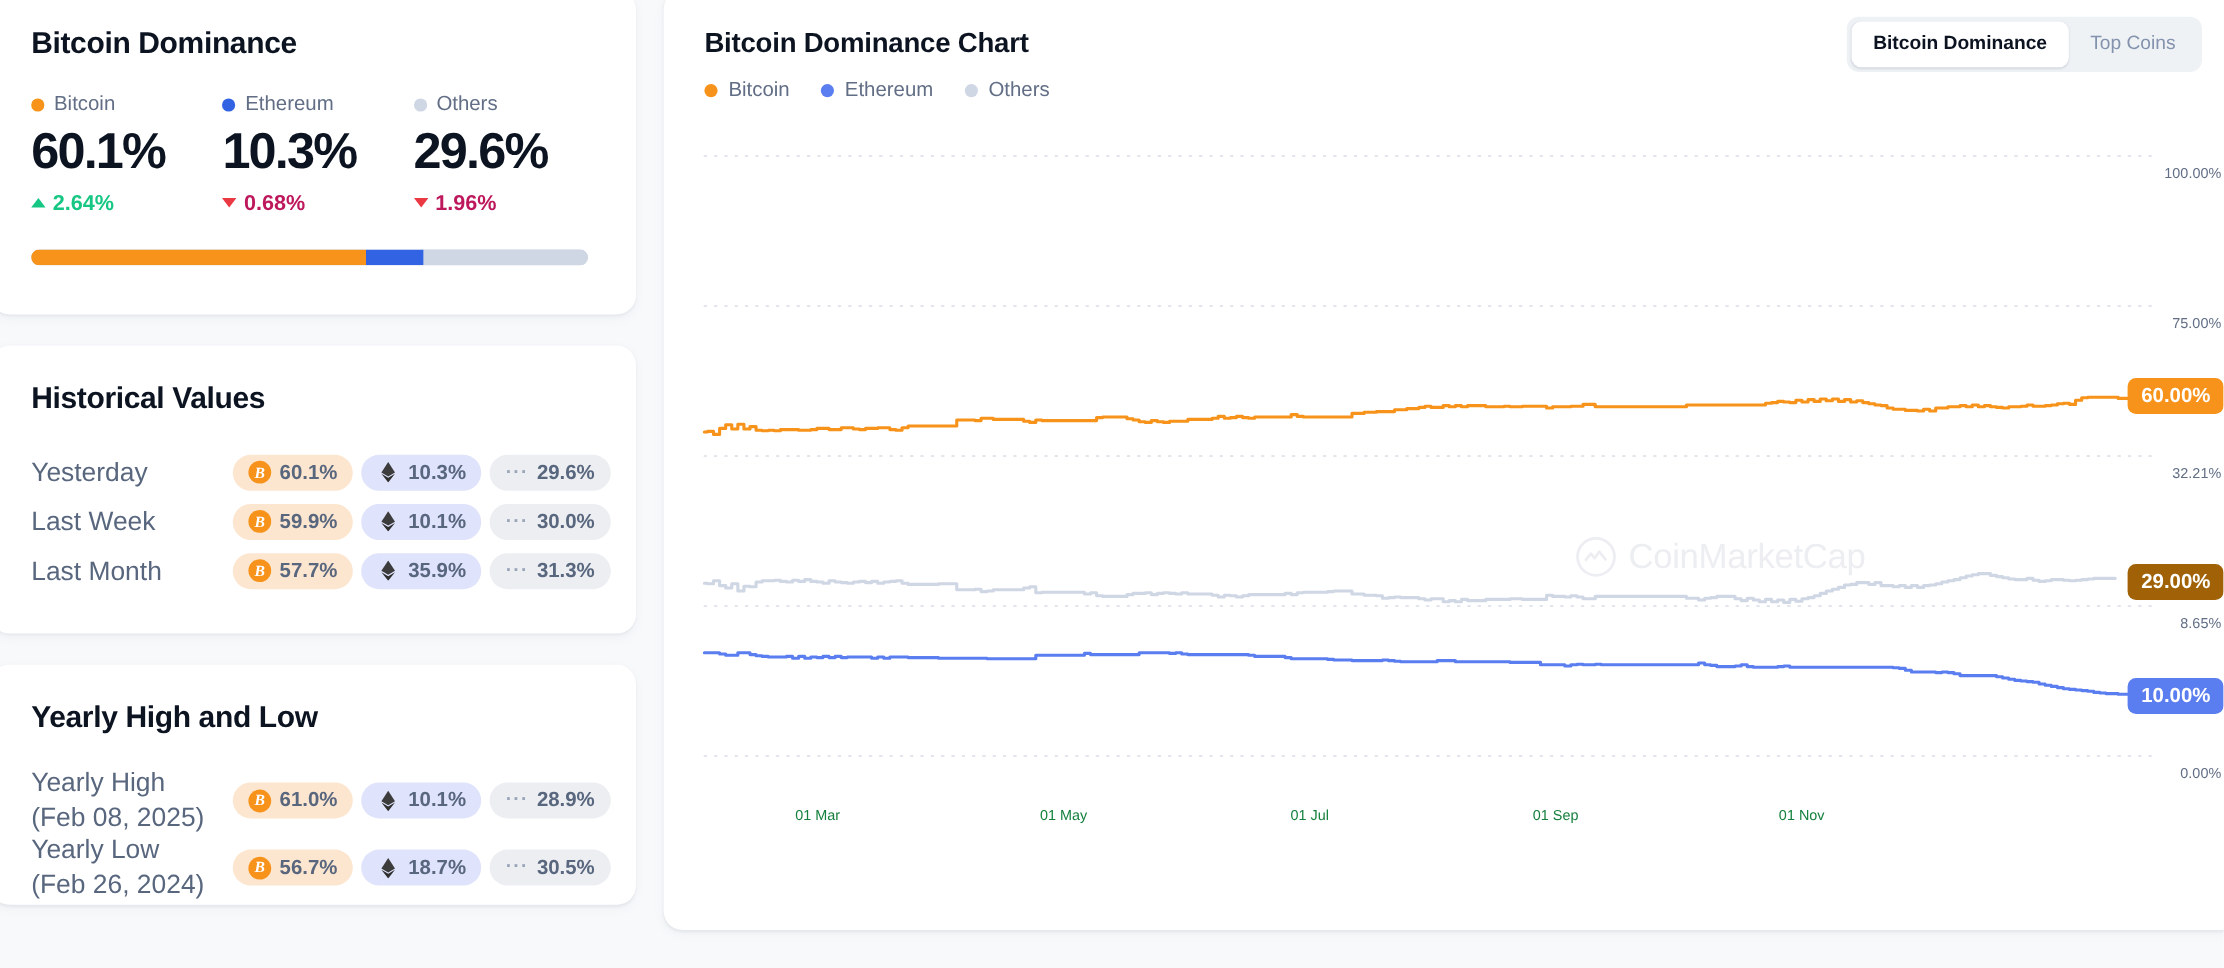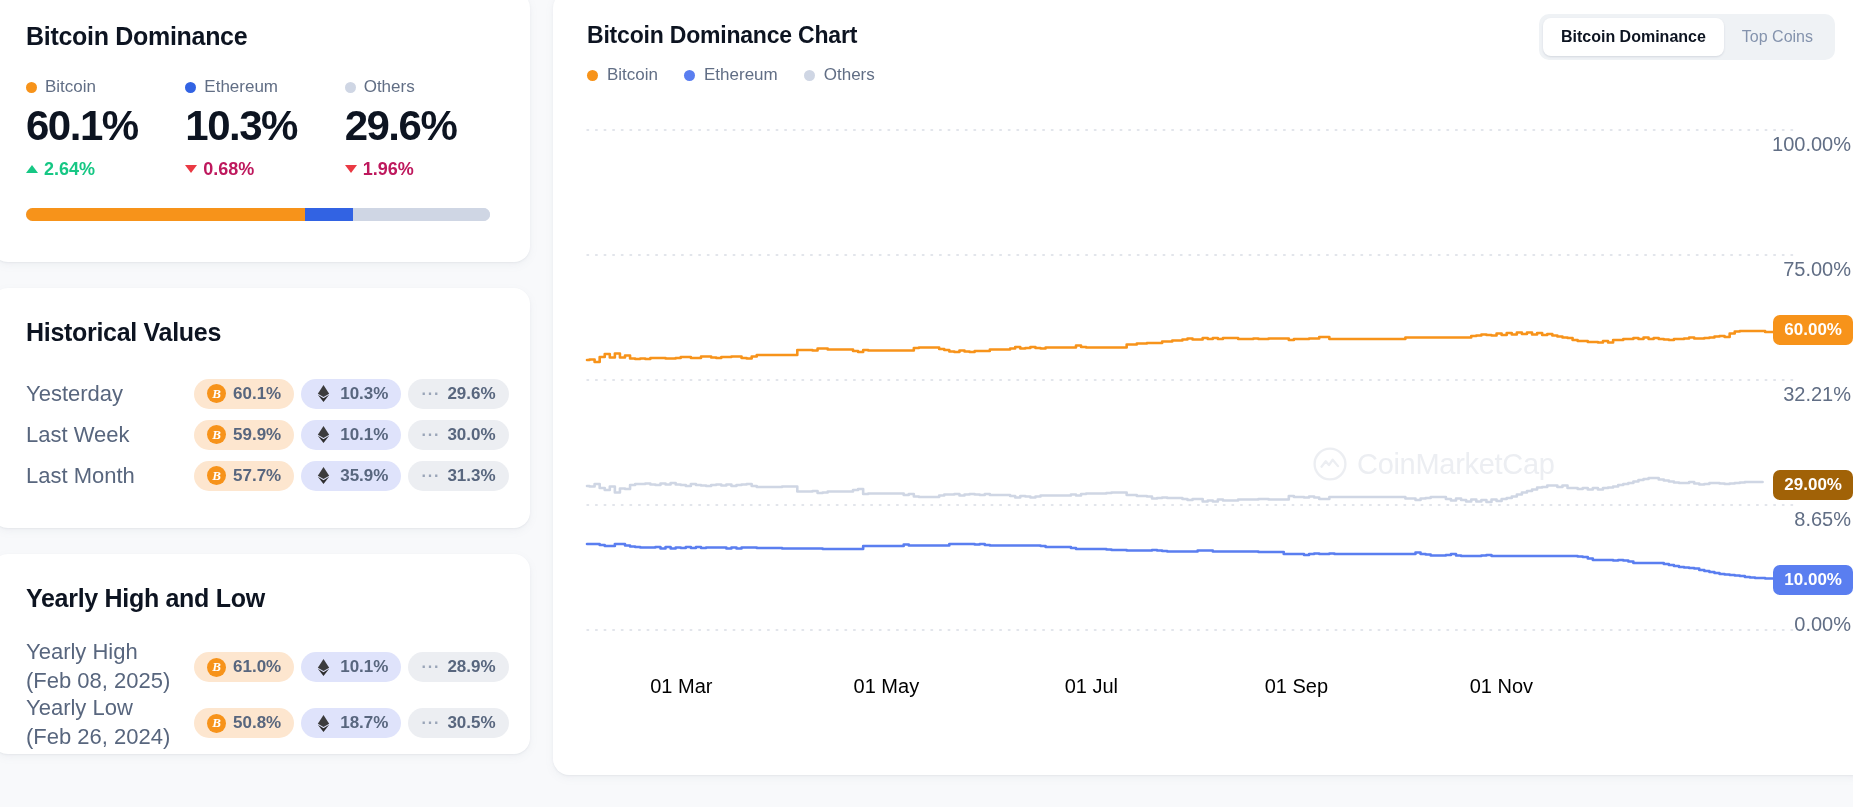--- a/index.html
+++ b/index.html
@@ -132,32 +132,32 @@
   .seg.range .seg-btn { padding: 0 14px; min-width: 48px; }
 
   
   .plot {
     position: absolute; left: 0; top: 120px;
     width: 1316px; height: 600px;
   }
   .plot svg { display: block; }
   .ylabel {
     position: absolute; right: 18px;
-    font-size: 20px; color: #616e85; white-space: nowrap;
+    font-size: 12px; color: #616e85; white-space: nowrap;
     transform: translateY(-50%);
   }
   .ybadge {
     position: absolute; right: 16px;
     font-size: 17px; font-weight: 700; color: #ffffff;
     padding: 5px 11px; border-radius: 7px; white-space: nowrap;
     transform: translateY(-50%);
   }
   .xlabel {
-    position: absolute; bottom: 14px;
-    font-size: 20px; color: #000000; white-space: nowrap;
+    position: absolute; bottom: 26px;
+    font-size: 12px; color: #15803d; white-space: nowrap;
     transform: translateX(-50%);
   }
   .watermark {
     position: absolute; left: 760px; top: 455px;
     display: flex; align-items: center; gap: 10px;
     font-size: 29px; color: #eceef2; font-weight: 500;
     pointer-events: none; letter-spacing: -0.3px;
   }
 </style>
 </head>
@@ -322,21 +322,21 @@
         </div>
 
         <div class="row2">
           <div class="row-label">
             <div>Yearly Low</div>
             <div>(Feb 26, 2024)</div>
           </div>
           <div class="chips">
             <span class="chip btc">
               <span class="ico btc">B</span>
-              <span>50.8%</span>
+              <span>56.7%</span>
             </span>
             <span class="chip eth">
               <span class="ico eth">
                 <svg width="13" height="17" viewBox="0 0 12 18">
                     <path d="M6 0 0 9.2 6 12.7 12 9.2z" fill="#3c3c3d"></path>
                     <path d="M6 13.9 0 10.4 6 18l6-7.6z" fill="#2f2f30"></path>
                   </svg>
               </span>
               <span>18.7%</span>
             </span>
@@ -382,21 +382,21 @@
         <svg width="1316" height="600">
           <line x1="34" x2="1240" y1="518" y2="518" stroke="#d9dde5" stroke-width="1.4" stroke-dasharray="1.6 7" stroke-linecap="round"></line>
           <line x1="34" x2="1240" y1="393" y2="393" stroke="#d9dde5" stroke-width="1.4" stroke-dasharray="1.6 7" stroke-linecap="round"></line>
           <line x1="34" x2="1240" y1="268" y2="268" stroke="#d9dde5" stroke-width="1.4" stroke-dasharray="1.6 7" stroke-linecap="round"></line>
           <line x1="34" x2="1240" y1="143" y2="143" stroke="#d9dde5" stroke-width="1.4" stroke-dasharray="1.6 7" stroke-linecap="round"></line>
           <line x1="34" x2="1240" y1="18" y2="18" stroke="#d9dde5" stroke-width="1.4" stroke-dasharray="1.6 7" stroke-linecap="round"></line>
           <path d="M34.00 248.00 L36.53 248.00 L36.53 247.50 L39.07 247.50 L41.60 247.50 L41.60 250.00 L44.13 250.00 L46.67 250.00 L46.67 245.00 L49.20 245.00 L51.74 245.00 L51.74 242.00 L54.27 242.00 L56.80 242.00 L56.80 245.50 L59.34 245.50 L61.87 245.50 L61.87 241.50 L64.40 241.50 L66.94 241.50 L66.94 245.50 L69.47 245.50 L72.00 245.50 L72.00 243.50 L74.54 243.50 L77.07 243.50 L77.07 246.50 L79.61 246.50 L82.14 246.50 L82.14 247.00 L84.67 247.00 L87.21 247.00 L87.21 246.50 L89.74 246.50 L92.27 246.50 L92.27 247.00 L94.81 247.00 L97.34 247.00 L97.34 246.00 L99.87 246.00 L102.41 246.00 L102.41 246.00 L104.94 246.00 L107.47 246.00 L107.47 246.00 L110.01 246.00 L112.54 246.00 L112.54 246.50 L115.08 246.50 L117.61 246.50 L117.61 246.50 L120.14 246.50 L122.68 246.50 L122.68 246.00 L125.21 246.00 L127.74 246.00 L127.74 245.00 L130.28 245.00 L132.81 245.00 L132.81 245.00 L135.34 245.00 L137.88 245.00 L137.88 246.00 L140.41 246.00 L142.95 246.00 L142.95 246.00 L145.48 246.00 L148.01 246.00 L148.01 244.50 L150.55 244.50 L153.08 244.50 L153.08 244.50 L155.61 244.50 L158.15 244.50 L158.15 245.50 L160.68 245.50 L163.21 245.50 L163.21 246.00 L165.75 246.00 L168.28 246.00 L168.28 245.00 L170.82 245.00 L173.35 245.00 L173.35 245.00 L175.88 245.00 L178.42 245.00 L178.42 244.50 L180.95 244.50 L183.48 244.50 L183.48 244.50 L186.02 244.50 L188.55 244.50 L188.55 246.00 L191.08 246.00 L193.62 246.00 L193.62 246.50 L196.15 246.50 L198.68 246.50 L198.68 244.50 L201.22 244.50 L203.75 244.50 L203.75 243.00 L206.29 243.00 L208.82 243.00 L208.82 243.00 L211.35 243.00 L213.89 243.00 L213.89 243.00 L216.42 243.00 L218.95 243.00 L218.95 243.00 L221.49 243.00 L224.02 243.00 L224.02 243.00 L226.55 243.00 L229.09 243.00 L229.09 243.00 L231.62 243.00 L234.16 243.00 L234.16 243.00 L236.69 243.00 L239.22 243.00 L239.22 243.00 L241.76 243.00 L244.29 243.00 L244.29 238.00 L246.82 238.00 L249.36 238.00 L249.36 238.00 L251.89 238.00 L254.42 238.00 L254.42 238.00 L256.96 238.00 L259.49 238.00 L259.49 238.50 L262.03 238.50 L264.56 238.50 L264.56 236.50 L267.09 236.50 L269.63 236.50 L269.63 236.50 L272.16 236.50 L274.69 236.50 L274.69 237.50 L277.23 237.50 L279.76 237.50 L279.76 237.50 L282.29 237.50 L284.83 237.50 L284.83 237.50 L287.36 237.50 L289.89 237.50 L289.89 237.50 L292.43 237.50 L294.96 237.50 L294.96 237.50 L297.50 237.50 L300.03 237.50 L300.03 239.00 L302.56 239.00 L305.10 239.00 L305.10 240.00 L307.63 240.00 L310.16 240.00 L310.16 238.00 L312.70 238.00 L315.23 238.00 L315.23 238.50 L317.76 238.50 L320.30 238.50 L320.30 238.50 L322.83 238.50 L325.37 238.50 L325.37 238.50 L327.90 238.50 L330.43 238.50 L330.43 238.50 L332.97 238.50 L335.50 238.50 L335.50 238.50 L338.03 238.50 L340.57 238.50 L340.57 238.50 L343.10 238.50 L345.63 238.50 L345.63 238.50 L348.17 238.50 L350.70 238.50 L350.70 238.50 L353.24 238.50 L355.77 238.50 L355.77 238.50 L358.30 238.50 L360.84 238.50 L360.84 236.00 L363.37 236.00 L365.90 236.00 L365.90 235.50 L368.44 235.50 L370.97 235.50 L370.97 235.50 L373.50 235.50 L376.04 235.50 L376.04 235.50 L378.57 235.50 L381.11 235.50 L381.11 235.50 L383.64 235.50 L386.17 235.50 L386.17 237.00 L388.71 237.00 L391.24 237.00 L391.24 238.00 L393.77 238.00 L396.31 238.00 L396.31 239.50 L398.84 239.50 L401.37 239.50 L401.37 240.00 L403.91 240.00 L406.44 240.00 L406.44 238.50 L408.97 238.50 L411.51 238.50 L411.51 239.50 L414.04 239.50 L416.58 239.50 L416.58 240.00 L419.11 240.00 L421.64 240.00 L421.64 239.00 L424.18 239.00 L426.71 239.00 L426.71 239.00 L429.24 239.00 L431.78 239.00 L431.78 239.00 L434.31 239.00 L436.84 239.00 L436.84 237.50 L439.38 237.50 L441.91 237.50 L441.91 237.50 L444.45 237.50 L446.98 237.50 L446.98 237.50 L449.51 237.50 L452.05 237.50 L452.05 237.50 L454.58 237.50 L457.11 237.50 L457.11 236.50 L459.65 236.50 L462.18 236.50 L462.18 235.00 L464.71 235.00 L467.25 235.00 L467.25 236.50 L469.78 236.50 L472.32 236.50 L472.32 236.00 L474.85 236.00 L477.38 236.00 L477.38 235.00 L479.92 235.00 L482.45 235.00 L482.45 236.00 L484.98 236.00 L487.52 236.00 L487.52 236.50 L490.05 236.50 L492.58 236.50 L492.58 235.50 L495.12 235.50 L497.65 235.50 L497.65 235.50 L500.18 235.50 L502.72 235.50 L502.72 235.50 L505.25 235.50 L507.79 235.50 L507.79 235.50 L510.32 235.50 L512.85 235.50 L512.85 235.50 L515.39 235.50 L517.92 235.50 L517.92 235.50 L520.45 235.50 L522.99 235.50 L522.99 233.50 L525.52 233.50 L528.05 233.50 L528.05 235.00 L530.59 235.00 L533.12 235.00 L533.12 235.50 L535.66 235.50 L538.19 235.50 L538.19 235.50 L540.72 235.50 L543.26 235.50 L543.26 235.50 L545.79 235.50 L548.32 235.50 L548.32 235.50 L550.86 235.50 L553.39 235.50 L553.39 235.50 L555.92 235.50 L558.46 235.50 L558.46 235.50 L560.99 235.50 L563.53 235.50 L563.53 235.50 L566.06 235.50 L568.59 235.50 L568.59 235.50 L571.13 235.50 L573.66 235.50 L573.66 232.50 L576.19 232.50 L578.73 232.50 L578.73 232.50 L581.26 232.50 L583.79 232.50 L583.79 231.50 L586.33 231.50 L588.86 231.50 L588.86 231.50 L591.39 231.50 L593.93 231.50 L593.93 231.00 L596.46 231.00 L599.00 231.00 L599.00 231.00 L601.53 231.00 L604.06 231.00 L604.06 231.00 L606.60 231.00 L609.13 231.00 L609.13 229.50 L611.66 229.50 L614.20 229.50 L614.20 229.50 L616.73 229.50 L619.26 229.50 L619.26 228.50 L621.80 228.50 L624.33 228.50 L624.33 228.50 L626.87 228.50 L629.40 228.50 L629.40 227.50 L631.93 227.50 L634.47 227.50 L634.47 226.50 L637.00 226.50 L639.53 226.50 L639.53 227.50 L642.07 227.50 L644.60 227.50 L644.60 227.50 L647.13 227.50 L649.67 227.50 L649.67 226.00 L652.20 226.00 L654.74 226.00 L654.74 227.00 L657.27 227.00 L659.80 227.00 L659.80 226.00 L662.34 226.00 L664.87 226.00 L664.87 227.00 L667.40 227.00 L669.94 227.00 L669.94 226.00 L672.47 226.00 L675.00 226.00 L675.00 226.00 L677.54 226.00 L680.07 226.00 L680.07 226.00 L682.61 226.00 L685.14 226.00 L685.14 227.00 L687.67 227.00 L690.21 227.00 L690.21 227.00 L692.74 227.00 L695.27 227.00 L695.27 227.00 L697.81 227.00 L700.34 227.00 L700.34 226.50 L702.87 226.50 L705.41 226.50 L705.41 227.00 L707.94 227.00 L710.47 227.00 L710.47 227.00 L713.01 227.00 L715.54 227.00 L715.54 226.50 L718.08 226.50 L720.61 226.50 L720.61 226.50 L723.14 226.50 L725.68 226.50 L725.68 226.50 L728.21 226.50 L730.74 226.50 L730.74 226.50 L733.28 226.50 L735.81 226.50 L735.81 228.00 L738.34 228.00 L740.88 228.00 L740.88 227.00 L743.41 227.00 L745.95 227.00 L745.95 227.00 L748.48 227.00 L751.01 227.00 L751.01 227.00 L753.55 227.00 L756.08 227.00 L756.08 226.50 L758.61 226.50 L761.15 226.50 L761.15 226.50 L763.68 226.50 L766.21 226.50 L766.21 225.00 L768.75 225.00 L771.28 225.00 L771.28 225.00 L773.82 225.00 L776.35 225.00 L776.35 227.00 L778.88 227.00 L781.42 227.00 L781.42 227.00 L783.95 227.00 L786.48 227.00 L786.48 227.00 L789.02 227.00 L791.55 227.00 L791.55 227.00 L794.08 227.00 L796.62 227.00 L796.62 227.00 L799.15 227.00 L801.68 227.00 L801.68 227.00 L804.22 227.00 L806.75 227.00 L806.75 227.00 L809.29 227.00 L811.82 227.00 L811.82 227.00 L814.35 227.00 L816.89 227.00 L816.89 227.00 L819.42 227.00 L821.95 227.00 L821.95 227.00 L824.49 227.00 L827.02 227.00 L827.02 227.00 L829.55 227.00 L832.09 227.00 L832.09 227.00 L834.62 227.00 L837.16 227.00 L837.16 227.00 L839.69 227.00 L842.22 227.00 L842.22 227.00 L844.76 227.00 L847.29 227.00 L847.29 227.00 L849.82 227.00 L852.36 227.00 L852.36 225.50 L854.89 225.50 L857.42 225.50 L857.42 225.50 L859.96 225.50 L862.49 225.50 L862.49 225.50 L865.03 225.50 L867.56 225.50 L867.56 225.50 L870.09 225.50 L872.63 225.50 L872.63 225.50 L875.16 225.50 L877.69 225.50 L877.69 225.50 L880.23 225.50 L882.76 225.50 L882.76 225.50 L885.29 225.50 L887.83 225.50 L887.83 225.50 L890.36 225.50 L892.89 225.50 L892.89 225.50 L895.43 225.50 L897.96 225.50 L897.96 225.50 L900.50 225.50 L903.03 225.50 L903.03 225.50 L905.56 225.50 L908.10 225.50 L908.10 225.50 L910.63 225.50 L913.16 225.50 L913.16 225.50 L915.70 225.50 L918.23 225.50 L918.23 224.00 L920.76 224.00 L923.30 224.00 L923.30 223.50 L925.83 223.50 L928.37 223.50 L928.37 222.50 L930.90 222.50 L933.43 222.50 L933.43 223.00 L935.97 223.00 L938.50 223.00 L938.50 223.50 L941.03 223.50 L943.57 223.50 L943.57 221.50 L946.10 221.50 L948.63 221.50 L948.63 223.00 L951.17 223.00 L953.70 223.00 L953.70 221.00 L956.24 221.00 L958.77 221.00 L958.77 222.50 L961.30 222.50 L963.84 222.50 L963.84 220.50 L966.37 220.50 L968.90 220.50 L968.90 222.00 L971.44 222.00 L973.97 222.00 L973.97 220.50 L976.50 220.50 L979.04 220.50 L979.04 222.50 L981.57 222.50 L984.11 222.50 L984.11 221.00 L986.64 221.00 L989.17 221.00 L989.17 223.00 L991.71 223.00 L994.24 223.00 L994.24 222.00 L996.77 222.00 L999.31 222.00 L999.31 223.50 L1001.84 223.50 L1004.37 223.50 L1004.37 224.50 L1006.91 224.50 L1009.44 224.50 L1009.44 225.50 L1011.97 225.50 L1014.51 225.50 L1014.51 226.00 L1017.04 226.00 L1019.58 226.00 L1019.58 228.00 L1022.11 228.00 L1024.64 228.00 L1024.64 229.00 L1027.18 229.00 L1029.71 229.00 L1029.71 229.00 L1032.24 229.00 L1034.78 229.00 L1034.78 230.00 L1037.31 230.00 L1039.84 230.00 L1039.84 230.00 L1042.38 230.00 L1044.91 230.00 L1044.91 230.50 L1047.45 230.50 L1049.98 230.50 L1049.98 229.00 L1052.51 229.00 L1055.05 229.00 L1055.05 230.50 L1057.58 230.50 L1060.11 230.50 L1060.11 228.00 L1062.65 228.00 L1065.18 228.00 L1065.18 228.00 L1067.71 228.00 L1070.25 228.00 L1070.25 227.00 L1072.78 227.00 L1075.32 227.00 L1075.32 227.00 L1077.85 227.00 L1080.38 227.00 L1080.38 226.00 L1082.92 226.00 L1085.45 226.00 L1085.45 227.00 L1087.98 227.00 L1090.52 227.00 L1090.52 225.50 L1093.05 225.50 L1095.58 225.50 L1095.58 227.00 L1098.12 227.00 L1100.65 227.00 L1100.65 226.00 L1103.18 226.00 L1105.72 226.00 L1105.72 227.00 L1108.25 227.00 L1110.79 227.00 L1110.79 227.50 L1113.32 227.50 L1115.85 227.50 L1115.85 228.00 L1118.39 228.00 L1120.92 228.00 L1120.92 227.00 L1123.45 227.00 L1125.99 227.00 L1125.99 227.00 L1128.52 227.00 L1131.05 227.00 L1131.05 226.50 L1133.59 226.50 L1136.12 226.50 L1136.12 225.50 L1138.66 225.50 L1141.19 225.50 L1141.19 226.50 L1143.72 226.50 L1146.26 226.50 L1146.26 226.50 L1148.79 226.50 L1151.32 226.50 L1151.32 226.00 L1153.86 226.00 L1156.39 226.00 L1156.39 225.50 L1158.92 225.50 L1161.46 225.50 L1161.46 224.50 L1163.99 224.50 L1166.53 224.50 L1166.53 224.00 L1169.06 224.00 L1171.59 224.00 L1171.59 225.00 L1174.13 225.00 L1176.66 225.00 L1176.66 221.50 L1179.19 221.50 L1181.73 221.50 L1181.73 219.50 L1184.26 219.50 L1186.79 219.50 L1186.79 219.00 L1189.33 219.00 L1191.86 219.00 L1191.86 219.00 L1194.39 219.00 L1196.93 219.00 L1196.93 219.00 L1199.46 219.00 L1202.00 219.00 L1202.00 219.00 L1204.53 219.00 L1207.06 219.00 L1207.06 219.00 L1209.60 219.00 L1212.13 219.00 L1212.13 220.00 L1214.66 220.00 L1217.20 220.00 L1217.20 220.00 L1219.73 220.00 L1222.26 220.00 L1222.26 218.50 L1224.80 218.50 L1227.33 218.50 L1227.33 218.00 L1229.87 218.00 L1232.40 218.00 L1232.40 218.00 L1234.93 218.00 L1237.47 218.00 L1237.47 217.50 L1240.00 217.50" fill="none" stroke="#f7931a" stroke-width="2.6" stroke-linejoin="round" stroke-linecap="round"></path>
           <path d="M34.00 432.00 L36.53 432.00 L36.53 432.00 L39.07 432.00 L41.60 432.00 L41.60 432.00 L44.13 432.00 L46.67 432.00 L46.67 433.00 L49.20 433.00 L51.74 433.00 L51.74 434.00 L54.27 434.00 L56.80 434.00 L56.80 434.00 L59.34 434.00 L61.87 434.00 L61.87 432.00 L64.40 432.00 L66.94 432.00 L66.94 432.00 L69.47 432.00 L72.00 432.00 L72.00 433.50 L74.54 433.50 L77.07 433.50 L77.07 434.50 L79.61 434.50 L82.14 434.50 L82.14 435.00 L84.67 435.00 L87.21 435.00 L87.21 435.50 L89.74 435.50 L92.27 435.50 L92.27 435.50 L94.81 435.50 L97.34 435.50 L97.34 435.50 L99.87 435.50 L102.41 435.50 L102.41 435.00 L104.94 435.00 L107.47 435.00 L107.47 436.50 L110.01 436.50 L112.54 436.50 L112.54 435.00 L115.08 435.00 L117.61 435.00 L117.61 436.50 L120.14 436.50 L122.68 436.50 L122.68 435.50 L125.21 435.50 L127.74 435.50 L127.74 436.00 L130.28 436.00 L132.81 436.00 L132.81 435.00 L135.34 435.00 L137.88 435.00 L137.88 436.00 L140.41 436.00 L142.95 436.00 L142.95 435.00 L145.48 435.00 L148.01 435.00 L148.01 436.00 L150.55 436.00 L153.08 436.00 L153.08 435.50 L155.61 435.50 L158.15 435.50 L158.15 435.50 L160.68 435.50 L163.21 435.50 L163.21 435.50 L165.75 435.50 L168.28 435.50 L168.28 435.50 L170.82 435.50 L173.35 435.50 L173.35 436.50 L175.88 436.50 L178.42 436.50 L178.42 435.50 L180.95 435.50 L183.48 435.50 L183.48 436.50 L186.02 436.50 L188.55 436.50 L188.55 435.50 L191.08 435.50 L193.62 435.50 L193.62 435.50 L196.15 435.50 L198.68 435.50 L198.68 435.50 L201.22 435.50 L203.75 435.50 L203.75 436.00 L206.29 436.00 L208.82 436.00 L208.82 436.00 L211.35 436.00 L213.89 436.00 L213.89 436.00 L216.42 436.00 L218.95 436.00 L218.95 436.00 L221.49 436.00 L224.02 436.00 L224.02 436.00 L226.55 436.00 L229.09 436.00 L229.09 436.50 L231.62 436.50 L234.16 436.50 L234.16 436.50 L236.69 436.50 L239.22 436.50 L239.22 436.50 L241.76 436.50 L244.29 436.50 L244.29 436.50 L246.82 436.50 L249.36 436.50 L249.36 436.50 L251.89 436.50 L254.42 436.50 L254.42 436.50 L256.96 436.50 L259.49 436.50 L259.49 436.50 L262.03 436.50 L264.56 436.50 L264.56 436.50 L267.09 436.50 L269.63 436.50 L269.63 437.00 L272.16 437.00 L274.69 437.00 L274.69 437.00 L277.23 437.00 L279.76 437.00 L279.76 437.00 L282.29 437.00 L284.83 437.00 L284.83 437.00 L287.36 437.00 L289.89 437.00 L289.89 437.00 L292.43 437.00 L294.96 437.00 L294.96 437.00 L297.50 437.00 L300.03 437.00 L300.03 437.00 L302.56 437.00 L305.10 437.00 L305.10 437.00 L307.63 437.00 L310.16 437.00 L310.16 434.00 L312.70 434.00 L315.23 434.00 L315.23 434.00 L317.76 434.00 L320.30 434.00 L320.30 434.00 L322.83 434.00 L325.37 434.00 L325.37 434.00 L327.90 434.00 L330.43 434.00 L330.43 434.00 L332.97 434.00 L335.50 434.00 L335.50 434.00 L338.03 434.00 L340.57 434.00 L340.57 434.00 L343.10 434.00 L345.63 434.00 L345.63 434.00 L348.17 434.00 L350.70 434.00 L350.70 432.50 L353.24 432.50 L355.77 432.50 L355.77 433.50 L358.30 433.50 L360.84 433.50 L360.84 433.50 L363.37 433.50 L365.90 433.50 L365.90 433.50 L368.44 433.50 L370.97 433.50 L370.97 433.50 L373.50 433.50 L376.04 433.50 L376.04 433.50 L378.57 433.50 L381.11 433.50 L381.11 433.50 L383.64 433.50 L386.17 433.50 L386.17 433.50 L388.71 433.50 L391.24 433.50 L391.24 433.50 L393.77 433.50 L396.31 433.50 L396.31 432.00 L398.84 432.00 L401.37 432.00 L401.37 432.00 L403.91 432.00 L406.44 432.00 L406.44 432.00 L408.97 432.00 L411.51 432.00 L411.51 432.00 L414.04 432.00 L416.58 432.00 L416.58 432.00 L419.11 432.00 L421.64 432.00 L421.64 432.50 L424.18 432.50 L426.71 432.50 L426.71 432.00 L429.24 432.00 L431.78 432.00 L431.78 433.00 L434.31 433.00 L436.84 433.00 L436.84 433.50 L439.38 433.50 L441.91 433.50 L441.91 433.50 L444.45 433.50 L446.98 433.50 L446.98 433.50 L449.51 433.50 L452.05 433.50 L452.05 433.50 L454.58 433.50 L457.11 433.50 L457.11 433.50 L459.65 433.50 L462.18 433.50 L462.18 433.50 L464.71 433.50 L467.25 433.50 L467.25 433.50 L469.78 433.50 L472.32 433.50 L472.32 433.50 L474.85 433.50 L477.38 433.50 L477.38 433.50 L479.92 433.50 L482.45 433.50 L482.45 433.50 L484.98 433.50 L487.52 433.50 L487.52 434.00 L490.05 434.00 L492.58 434.00 L492.58 435.00 L495.12 435.00 L497.65 435.00 L497.65 435.00 L500.18 435.00 L502.72 435.00 L502.72 435.00 L505.25 435.00 L507.79 435.00 L507.79 435.00 L510.32 435.00 L512.85 435.00 L512.85 435.00 L515.39 435.00 L517.92 435.00 L517.92 436.00 L520.45 436.00 L522.99 436.00 L522.99 437.00 L525.52 437.00 L528.05 437.00 L528.05 437.00 L530.59 437.00 L533.12 437.00 L533.12 437.00 L535.66 437.00 L538.19 437.00 L538.19 437.00 L540.72 437.00 L543.26 437.00 L543.26 437.00 L545.79 437.00 L548.32 437.00 L548.32 437.00 L550.86 437.00 L553.39 437.00 L553.39 437.50 L555.92 437.50 L558.46 437.50 L558.46 438.00 L560.99 438.00 L563.53 438.00 L563.53 438.00 L566.06 438.00 L568.59 438.00 L568.59 438.00 L571.13 438.00 L573.66 438.00 L573.66 438.50 L576.19 438.50 L578.73 438.50 L578.73 438.50 L581.26 438.50 L583.79 438.50 L583.79 438.50 L586.33 438.50 L588.86 438.50 L588.86 438.50 L591.39 438.50 L593.93 438.50 L593.93 438.50 L596.46 438.50 L599.00 438.50 L599.00 438.00 L601.53 438.00 L604.06 438.00 L604.06 438.50 L606.60 438.50 L609.13 438.50 L609.13 439.00 L611.66 439.00 L614.20 439.00 L614.20 439.50 L616.73 439.50 L619.26 439.50 L619.26 439.50 L621.80 439.50 L624.33 439.50 L624.33 439.50 L626.87 439.50 L629.40 439.50 L629.40 439.50 L631.93 439.50 L634.47 439.50 L634.47 439.50 L637.00 439.50 L639.53 439.50 L639.53 439.50 L642.07 439.50 L644.60 439.50 L644.60 438.50 L647.13 438.50 L649.67 438.50 L649.67 438.50 L652.20 438.50 L654.74 438.50 L654.74 438.50 L657.27 438.50 L659.80 438.50 L659.80 439.50 L662.34 439.50 L664.87 439.50 L664.87 439.50 L667.40 439.50 L669.94 439.50 L669.94 439.50 L672.47 439.50 L675.00 439.50 L675.00 439.50 L677.54 439.50 L680.07 439.50 L680.07 439.50 L682.61 439.50 L685.14 439.50 L685.14 439.50 L687.67 439.50 L690.21 439.50 L690.21 439.50 L692.74 439.50 L695.27 439.50 L695.27 439.50 L697.81 439.50 L700.34 439.50 L700.34 439.50 L702.87 439.50 L705.41 439.50 L705.41 440.00 L707.94 440.00 L710.47 440.00 L710.47 440.00 L713.01 440.00 L715.54 440.00 L715.54 440.00 L718.08 440.00 L720.61 440.00 L720.61 440.00 L723.14 440.00 L725.68 440.00 L725.68 440.00 L728.21 440.00 L730.74 440.00 L730.74 442.00 L733.28 442.00 L735.81 442.00 L735.81 442.00 L738.34 442.00 L740.88 442.00 L740.88 442.00 L743.41 442.00 L745.95 442.00 L745.95 442.00 L748.48 442.00 L751.01 442.00 L751.01 443.00 L753.55 443.00 L756.08 443.00 L756.08 442.00 L758.61 442.00 L761.15 442.00 L761.15 441.50 L763.68 441.50 L766.21 441.50 L766.21 442.00 L768.75 442.00 L771.28 442.00 L771.28 442.00 L773.82 442.00 L776.35 442.00 L776.35 441.50 L778.88 441.50 L781.42 441.50 L781.42 442.00 L783.95 442.00 L786.48 442.00 L786.48 442.00 L789.02 442.00 L791.55 442.00 L791.55 442.00 L794.08 442.00 L796.62 442.00 L796.62 442.00 L799.15 442.00 L801.68 442.00 L801.68 442.00 L804.22 442.00 L806.75 442.00 L806.75 442.00 L809.29 442.00 L811.82 442.00 L811.82 442.00 L814.35 442.00 L816.89 442.00 L816.89 442.00 L819.42 442.00 L821.95 442.00 L821.95 442.00 L824.49 442.00 L827.02 442.00 L827.02 442.00 L829.55 442.00 L832.09 442.00 L832.09 442.00 L834.62 442.00 L837.16 442.00 L837.16 442.00 L839.69 442.00 L842.22 442.00 L842.22 442.00 L844.76 442.00 L847.29 442.00 L847.29 442.00 L849.82 442.00 L852.36 442.00 L852.36 442.00 L854.89 442.00 L857.42 442.00 L857.42 442.00 L859.96 442.00 L862.49 442.00 L862.49 440.50 L865.03 440.50 L867.56 440.50 L867.56 442.00 L870.09 442.00 L872.63 442.00 L872.63 442.50 L875.16 442.50 L877.69 442.50 L877.69 443.50 L880.23 443.50 L882.76 443.50 L882.76 443.50 L885.29 443.50 L887.83 443.50 L887.83 443.50 L890.36 443.50 L892.89 443.50 L892.89 443.00 L895.43 443.00 L897.96 443.00 L897.96 442.00 L900.50 442.00 L903.03 442.00 L903.03 443.50 L905.56 443.50 L908.10 443.50 L908.10 444.00 L910.63 444.00 L913.16 444.00 L913.16 444.00 L915.70 444.00 L918.23 444.00 L918.23 444.00 L920.76 444.00 L923.30 444.00 L923.30 444.00 L925.83 444.00 L928.37 444.00 L928.37 443.50 L930.90 443.50 L933.43 443.50 L933.43 443.00 L935.97 443.00 L938.50 443.00 L938.50 444.00 L941.03 444.00 L943.57 444.00 L943.57 444.00 L946.10 444.00 L948.63 444.00 L948.63 444.00 L951.17 444.00 L953.70 444.00 L953.70 444.00 L956.24 444.00 L958.77 444.00 L958.77 444.00 L961.30 444.00 L963.84 444.00 L963.84 444.00 L966.37 444.00 L968.90 444.00 L968.90 444.00 L971.44 444.00 L973.97 444.00 L973.97 444.00 L976.50 444.00 L979.04 444.00 L979.04 444.00 L981.57 444.00 L984.11 444.00 L984.11 444.00 L986.64 444.00 L989.17 444.00 L989.17 444.00 L991.71 444.00 L994.24 444.00 L994.24 444.00 L996.77 444.00 L999.31 444.00 L999.31 444.00 L1001.84 444.00 L1004.37 444.00 L1004.37 444.00 L1006.91 444.00 L1009.44 444.00 L1009.44 444.00 L1011.97 444.00 L1014.51 444.00 L1014.51 444.00 L1017.04 444.00 L1019.58 444.00 L1019.58 444.00 L1022.11 444.00 L1024.64 444.00 L1024.64 444.50 L1027.18 444.50 L1029.71 444.50 L1029.71 445.00 L1032.24 445.00 L1034.78 445.00 L1034.78 446.50 L1037.31 446.50 L1039.84 446.50 L1039.84 448.00 L1042.38 448.00 L1044.91 448.00 L1044.91 448.00 L1047.45 448.00 L1049.98 448.00 L1049.98 448.00 L1052.51 448.00 L1055.05 448.00 L1055.05 448.00 L1057.58 448.00 L1060.11 448.00 L1060.11 448.50 L1062.65 448.50 L1065.18 448.50 L1065.18 448.00 L1067.71 448.00 L1070.25 448.00 L1070.25 448.50 L1072.78 448.50 L1075.32 448.50 L1075.32 449.50 L1077.85 449.50 L1080.38 449.50 L1080.38 451.00 L1082.92 451.00 L1085.45 451.00 L1085.45 451.00 L1087.98 451.00 L1090.52 451.00 L1090.52 451.00 L1093.05 451.00 L1095.58 451.00 L1095.58 451.00 L1098.12 451.00 L1100.65 451.00 L1100.65 451.00 L1103.18 451.00 L1105.72 451.00 L1105.72 451.00 L1108.25 451.00 L1110.79 451.00 L1110.79 452.00 L1113.32 452.00 L1115.85 452.00 L1115.85 453.00 L1118.39 453.00 L1120.92 453.00 L1120.92 454.00 L1123.45 454.00 L1125.99 454.00 L1125.99 455.00 L1128.52 455.00 L1131.05 455.00 L1131.05 455.50 L1133.59 455.50 L1136.12 455.50 L1136.12 456.00 L1138.66 456.00 L1141.19 456.00 L1141.19 456.50 L1143.72 456.50 L1146.26 456.50 L1146.26 458.00 L1148.79 458.00 L1151.32 458.00 L1151.32 459.00 L1153.86 459.00 L1156.39 459.00 L1156.39 460.00 L1158.92 460.00 L1161.46 460.00 L1161.46 461.00 L1163.99 461.00 L1166.53 461.00 L1166.53 462.00 L1169.06 462.00 L1171.59 462.00 L1171.59 462.50 L1174.13 462.50 L1176.66 462.50 L1176.66 463.00 L1179.19 463.00 L1181.73 463.00 L1181.73 463.50 L1184.26 463.50 L1186.79 463.50 L1186.79 464.00 L1189.33 464.00 L1191.86 464.00 L1191.86 465.00 L1194.39 465.00 L1196.93 465.00 L1196.93 465.50 L1199.46 465.50 L1202.00 465.50 L1202.00 466.00 L1204.53 466.00 L1207.06 466.00 L1207.06 466.00 L1209.60 466.00 L1212.13 466.00 L1212.13 466.50 L1214.66 466.50 L1217.20 466.50 L1217.20 466.50 L1219.73 466.50 L1222.26 466.50 L1222.26 466.50 L1224.80 466.50 L1227.33 466.50 L1227.33 466.50 L1229.87 466.50 L1232.40 466.50 L1232.40 466.50 L1234.93 466.50" fill="none" stroke="#5a7ef0" stroke-width="2.6" stroke-linejoin="round" stroke-linecap="round"></path>
           <path d="M34.00 374.00 L36.53 374.00 L36.53 374.50 L39.07 374.50 L41.60 374.50 L41.60 372.00 L44.13 372.00 L46.67 372.00 L46.67 376.00 L49.20 376.00 L51.74 376.00 L51.74 378.00 L54.27 378.00 L56.80 378.00 L56.80 374.50 L59.34 374.50 L61.87 374.50 L61.87 380.50 L64.40 380.50 L66.94 380.50 L66.94 376.50 L69.47 376.50 L72.00 376.50 L72.00 377.00 L74.54 377.00 L77.07 377.00 L77.07 373.00 L79.61 373.00 L82.14 373.00 L82.14 372.00 L84.67 372.00 L87.21 372.00 L87.21 372.00 L89.74 372.00 L92.27 372.00 L92.27 371.50 L94.81 371.50 L97.34 371.50 L97.34 372.50 L99.87 372.50 L102.41 372.50 L102.41 373.00 L104.94 373.00 L107.47 373.00 L107.47 371.50 L110.01 371.50 L112.54 371.50 L112.54 372.50 L115.08 372.50 L117.61 372.50 L117.61 371.00 L120.14 371.00 L122.68 371.00 L122.68 372.50 L125.21 372.50 L127.74 372.50 L127.74 373.00 L130.28 373.00 L132.81 373.00 L132.81 374.00 L135.34 374.00 L137.88 374.00 L137.88 372.00 L140.41 372.00 L142.95 372.00 L142.95 373.00 L145.48 373.00 L148.01 373.00 L148.01 373.50 L150.55 373.50 L153.08 373.50 L153.08 374.00 L155.61 374.00 L158.15 374.00 L158.15 373.00 L160.68 373.00 L163.21 373.00 L163.21 372.50 L165.75 372.50 L168.28 372.50 L168.28 373.50 L170.82 373.50 L173.35 373.50 L173.35 372.50 L175.88 372.50 L178.42 372.50 L178.42 374.00 L180.95 374.00 L183.48 374.00 L183.48 373.00 L186.02 373.00 L188.55 373.00 L188.55 372.50 L191.08 372.50 L193.62 372.50 L193.62 372.00 L196.15 372.00 L198.68 372.00 L198.68 374.00 L201.22 374.00 L203.75 374.00 L203.75 375.00 L206.29 375.00 L208.82 375.00 L208.82 375.00 L211.35 375.00 L213.89 375.00 L213.89 375.00 L216.42 375.00 L218.95 375.00 L218.95 375.00 L221.49 375.00 L224.02 375.00 L224.02 375.00 L226.55 375.00 L229.09 375.00 L229.09 374.50 L231.62 374.50 L234.16 374.50 L234.16 374.50 L236.69 374.50 L239.22 374.50 L239.22 374.50 L241.76 374.50 L244.29 374.50 L244.29 379.50 L246.82 379.50 L249.36 379.50 L249.36 379.50 L251.89 379.50 L254.42 379.50 L254.42 379.50 L256.96 379.50 L259.49 379.50 L259.49 379.00 L262.03 379.00 L264.56 379.00 L264.56 381.00 L267.09 381.00 L269.63 381.00 L269.63 380.50 L272.16 380.50 L274.69 380.50 L274.69 379.50 L277.23 379.50 L279.76 379.50 L279.76 379.50 L282.29 379.50 L284.83 379.50 L284.83 379.50 L287.36 379.50 L289.89 379.50 L289.89 379.50 L292.43 379.50 L294.96 379.50 L294.96 379.50 L297.50 379.50 L300.03 379.50 L300.03 378.00 L302.56 378.00 L305.10 378.00 L305.10 377.00 L307.63 377.00 L310.16 377.00 L310.16 382.00 L312.70 382.00 L315.23 382.00 L315.23 381.50 L317.76 381.50 L320.30 381.50 L320.30 381.50 L322.83 381.50 L325.37 381.50 L325.37 381.50 L327.90 381.50 L330.43 381.50 L330.43 381.50 L332.97 381.50 L335.50 381.50 L335.50 381.50 L338.03 381.50 L340.57 381.50 L340.57 381.50 L343.10 381.50 L345.63 381.50 L345.63 381.50 L348.17 381.50 L350.70 381.50 L350.70 383.00 L353.24 383.00 L355.77 383.00 L355.77 382.00 L358.30 382.00 L360.84 382.00 L360.84 384.50 L363.37 384.50 L365.90 384.50 L365.90 385.00 L368.44 385.00 L370.97 385.00 L370.97 385.00 L373.50 385.00 L376.04 385.00 L376.04 385.00 L378.57 385.00 L381.11 385.00 L381.11 385.00 L383.64 385.00 L386.17 385.00 L386.17 383.50 L388.71 383.50 L391.24 383.50 L391.24 382.50 L393.77 382.50 L396.31 382.50 L396.31 382.50 L398.84 382.50 L401.37 382.50 L401.37 382.00 L403.91 382.00 L406.44 382.00 L406.44 383.50 L408.97 383.50 L411.51 383.50 L411.51 382.50 L414.04 382.50 L416.58 382.50 L416.58 382.00 L419.11 382.00 L421.64 382.00 L421.64 382.50 L424.18 382.50 L426.71 382.50 L426.71 383.00 L429.24 383.00 L431.78 383.00 L431.78 382.00 L434.31 382.00 L436.84 382.00 L436.84 383.00 L439.38 383.00 L441.91 383.00 L441.91 383.00 L444.45 383.00 L446.98 383.00 L446.98 383.00 L449.51 383.00 L452.05 383.00 L452.05 383.00 L454.58 383.00 L457.11 383.00 L457.11 384.00 L459.65 384.00 L462.18 384.00 L462.18 385.50 L464.71 385.50 L467.25 385.50 L467.25 384.00 L469.78 384.00 L472.32 384.00 L472.32 384.50 L474.85 384.50 L477.38 384.50 L477.38 385.50 L479.92 385.50 L482.45 385.50 L482.45 384.50 L484.98 384.50 L487.52 384.50 L487.52 383.50 L490.05 383.50 L492.58 383.50 L492.58 383.50 L495.12 383.50 L497.65 383.50 L497.65 383.50 L500.18 383.50 L502.72 383.50 L502.72 383.50 L505.25 383.50 L507.79 383.50 L507.79 383.50 L510.32 383.50 L512.85 383.50 L512.85 383.50 L515.39 383.50 L517.92 383.50 L517.92 382.50 L520.45 382.50 L522.99 382.50 L522.99 383.50 L525.52 383.50 L528.05 383.50 L528.05 382.00 L530.59 382.00 L533.12 382.00 L533.12 381.50 L535.66 381.50 L538.19 381.50 L538.19 381.50 L540.72 381.50 L543.26 381.50 L543.26 381.50 L545.79 381.50 L548.32 381.50 L548.32 381.50 L550.86 381.50 L553.39 381.50 L553.39 381.00 L555.92 381.00 L558.46 381.00 L558.46 380.50 L560.99 380.50 L563.53 380.50 L563.53 380.50 L566.06 380.50 L568.59 380.50 L568.59 380.50 L571.13 380.50 L573.66 380.50 L573.66 383.00 L576.19 383.00 L578.73 383.00 L578.73 383.00 L581.26 383.00 L583.79 383.00 L583.79 384.00 L586.33 384.00 L588.86 384.00 L588.86 384.00 L591.39 384.00 L593.93 384.00 L593.93 384.50 L596.46 384.50 L599.00 384.50 L599.00 386.50 L601.53 386.50 L604.06 386.50 L604.06 386.00 L606.60 386.00 L609.13 386.00 L609.13 385.50 L611.66 385.50 L614.20 385.50 L614.20 386.00 L616.73 386.00 L619.26 386.00 L619.26 386.00 L621.80 386.00 L624.33 386.00 L624.33 386.00 L626.87 386.00 L629.40 386.00 L629.40 387.00 L631.93 387.00 L634.47 387.00 L634.47 388.00 L637.00 388.00 L639.53 388.00 L639.53 387.00 L642.07 387.00 L644.60 387.00 L644.60 387.00 L647.13 387.00 L649.67 387.00 L649.67 389.50 L652.20 389.50 L654.74 389.50 L654.74 388.50 L657.27 388.50 L659.80 388.50 L659.80 389.50 L662.34 389.50 L664.87 389.50 L664.87 387.50 L667.40 387.50 L669.94 387.50 L669.94 388.50 L672.47 388.50 L675.00 388.50 L675.00 388.50 L677.54 388.50 L680.07 388.50 L680.07 388.50 L682.61 388.50 L685.14 388.50 L685.14 387.50 L687.67 387.50 L690.21 387.50 L690.21 387.50 L692.74 387.50 L695.27 387.50 L695.27 387.50 L697.81 387.50 L700.34 387.50 L700.34 387.50 L702.87 387.50 L705.41 387.50 L705.41 387.00 L707.94 387.00 L710.47 387.00 L710.47 387.00 L713.01 387.00 L715.54 387.00 L715.54 387.50 L718.08 387.50 L720.61 387.50 L720.61 387.50 L723.14 387.50 L725.68 387.50 L725.68 387.50 L728.21 387.50 L730.74 387.50 L730.74 387.50 L733.28 387.50 L735.81 387.50 L735.81 384.00 L738.34 384.00 L740.88 384.00 L740.88 385.00 L743.41 385.00 L745.95 385.00 L745.95 385.00 L748.48 385.00 L751.01 385.00 L751.01 385.50 L753.55 385.50 L756.08 385.50 L756.08 384.50 L758.61 384.50 L761.15 384.50 L761.15 385.50 L763.68 385.50 L766.21 385.50 L766.21 387.00 L768.75 387.00 L771.28 387.00 L771.28 387.00 L773.82 387.00 L776.35 387.00 L776.35 385.00 L778.88 385.00 L781.42 385.00 L781.42 385.00 L783.95 385.00 L786.48 385.00 L786.48 385.00 L789.02 385.00 L791.55 385.00 L791.55 385.00 L794.08 385.00 L796.62 385.00 L796.62 385.00 L799.15 385.00 L801.68 385.00 L801.68 385.00 L804.22 385.00 L806.75 385.00 L806.75 385.00 L809.29 385.00 L811.82 385.00 L811.82 385.00 L814.35 385.00 L816.89 385.00 L816.89 385.00 L819.42 385.00 L821.95 385.00 L821.95 385.00 L824.49 385.00 L827.02 385.00 L827.02 385.00 L829.55 385.00 L832.09 385.00 L832.09 385.00 L834.62 385.00 L837.16 385.00 L837.16 385.00 L839.69 385.00 L842.22 385.00 L842.22 385.00 L844.76 385.00 L847.29 385.00 L847.29 385.00 L849.82 385.00 L852.36 385.00 L852.36 386.50 L854.89 386.50 L857.42 386.50 L857.42 386.50 L859.96 386.50 L862.49 386.50 L862.49 388.00 L865.03 388.00 L867.56 388.00 L867.56 386.50 L870.09 386.50 L872.63 386.50 L872.63 386.00 L875.16 386.00 L877.69 386.00 L877.69 385.00 L880.23 385.00 L882.76 385.00 L882.76 385.00 L885.29 385.00 L887.83 385.00 L887.83 385.00 L890.36 385.00 L892.89 385.00 L892.89 387.00 L895.43 387.00 L897.96 387.00 L897.96 388.50 L900.50 388.50 L903.03 388.50 L903.03 386.50 L905.56 386.50 L908.10 386.50 L908.10 388.00 L910.63 388.00 L913.16 388.00 L913.16 389.50 L915.70 389.50 L918.23 389.50 L918.23 387.50 L920.76 387.50 L923.30 387.50 L923.30 389.50 L925.83 389.50 L928.37 389.50 L928.37 388.00 L930.90 388.00 L933.43 388.00 L933.43 390.00 L935.97 390.00 L938.50 390.00 L938.50 387.50 L941.03 387.50 L943.57 387.50 L943.57 389.00 L946.10 389.00 L948.63 389.00 L948.63 387.00 L951.17 387.00 L953.70 387.00 L953.70 386.00 L956.24 386.00 L958.77 386.00 L958.77 384.50 L961.30 384.50 L963.84 384.50 L963.84 382.50 L966.37 382.50 L968.90 382.50 L968.90 380.50 L971.44 380.50 L973.97 380.50 L973.97 379.00 L976.50 379.00 L979.04 379.00 L979.04 377.50 L981.57 377.50 L984.11 377.50 L984.11 375.50 L986.64 375.50 L989.17 375.50 L989.17 375.00 L991.71 375.00 L994.24 375.00 L994.24 373.50 L996.77 373.50 L999.31 373.50 L999.31 373.50 L1001.84 373.50 L1004.37 373.50 L1004.37 375.00 L1006.91 375.00 L1009.44 375.00 L1009.44 373.50 L1011.97 373.50 L1014.51 373.50 L1014.51 376.00 L1017.04 376.00 L1019.58 376.00 L1019.58 376.00 L1022.11 376.00 L1024.64 376.00 L1024.64 377.00 L1027.18 377.00 L1029.71 377.00 L1029.71 376.00 L1032.24 376.00 L1034.78 376.00 L1034.78 377.50 L1037.31 377.50 L1039.84 377.50 L1039.84 376.00 L1042.38 376.00 L1044.91 376.00 L1044.91 377.50 L1047.45 377.50 L1049.98 377.50 L1049.98 376.00 L1052.51 376.00 L1055.05 376.00 L1055.05 375.50 L1057.58 375.50 L1060.11 375.50 L1060.11 374.50 L1062.65 374.50 L1065.18 374.50 L1065.18 373.00 L1067.71 373.00 L1070.25 373.00 L1070.25 372.00 L1072.78 372.00 L1075.32 372.00 L1075.32 371.00 L1077.85 371.00 L1080.38 371.00 L1080.38 369.50 L1082.92 369.50 L1085.45 369.50 L1085.45 368.00 L1087.98 368.00 L1090.52 368.00 L1090.52 367.00 L1093.05 367.00 L1095.58 367.00 L1095.58 366.00 L1098.12 366.00 L1100.65 366.00 L1100.65 366.00 L1103.18 366.00 L1105.72 366.00 L1105.72 367.50 L1108.25 367.50 L1110.79 367.50 L1110.79 368.50 L1113.32 368.50 L1115.85 368.50 L1115.85 369.50 L1118.39 369.50 L1120.92 369.50 L1120.92 370.50 L1123.45 370.50 L1125.99 370.50 L1125.99 371.00 L1128.52 371.00 L1131.05 371.00 L1131.05 371.00 L1133.59 371.00 L1136.12 371.00 L1136.12 370.00 L1138.66 370.00 L1141.19 370.00 L1141.19 371.50 L1143.72 371.50 L1146.26 371.50 L1146.26 372.50 L1148.79 372.50 L1151.32 372.50 L1151.32 372.00 L1153.86 372.00 L1156.39 372.00 L1156.39 371.00 L1158.92 371.00 L1161.46 371.00 L1161.46 371.00 L1163.99 371.00 L1166.53 371.00 L1166.53 371.50 L1169.06 371.50 L1171.59 371.50 L1171.59 372.00 L1174.13 372.00 L1176.66 372.00 L1176.66 371.50 L1179.19 371.50 L1181.73 371.50 L1181.73 371.00 L1184.26 371.00 L1186.79 371.00 L1186.79 370.50 L1189.33 370.50 L1191.86 370.50 L1191.86 370.00 L1194.39 370.00 L1196.93 370.00 L1196.93 370.00 L1199.46 370.00 L1202.00 370.00 L1202.00 370.00 L1204.53 370.00 L1207.06 370.00 L1207.06 370.00 L1209.60 370.00" fill="none" stroke="#cfd6e4" stroke-width="2.6" stroke-linejoin="round" stroke-linecap="round"></path>
         </svg>
-        <div class="ylabel" style="top: 512px;">0.00%</div>
+        <div class="ylabel" style="top: 532px;">0.00%</div>
         <div class="ylabel" style="top: 407px;">8.65%</div>
         <div class="ylabel" style="top: 282px;">32.21%</div>
         <div class="ylabel" style="top: 157px;">75.00%</div>
         <div class="ylabel" style="top: 32px;">100.00%</div>
         <div class="ybadge" style="top: 218px; background: rgb(247, 147, 26); color: rgb(255, 255, 255);">60.00%</div>
         <div class="ybadge" style="top: 373px; background: #a16207; color: rgb(255, 255, 255);">29.00%</div>
         <div class="ybadge" style="top: 468px; background: rgb(90, 126, 240); color: rgb(255, 255, 255);">10.00%</div>
         <div class="xlabel" style="left: 128.33px;">01 Mar</div>
         <div class="xlabel" style="left: 333.35px;">01 May</div>
         <div class="xlabel" style="left: 538.37px;">01 Jul</div>

